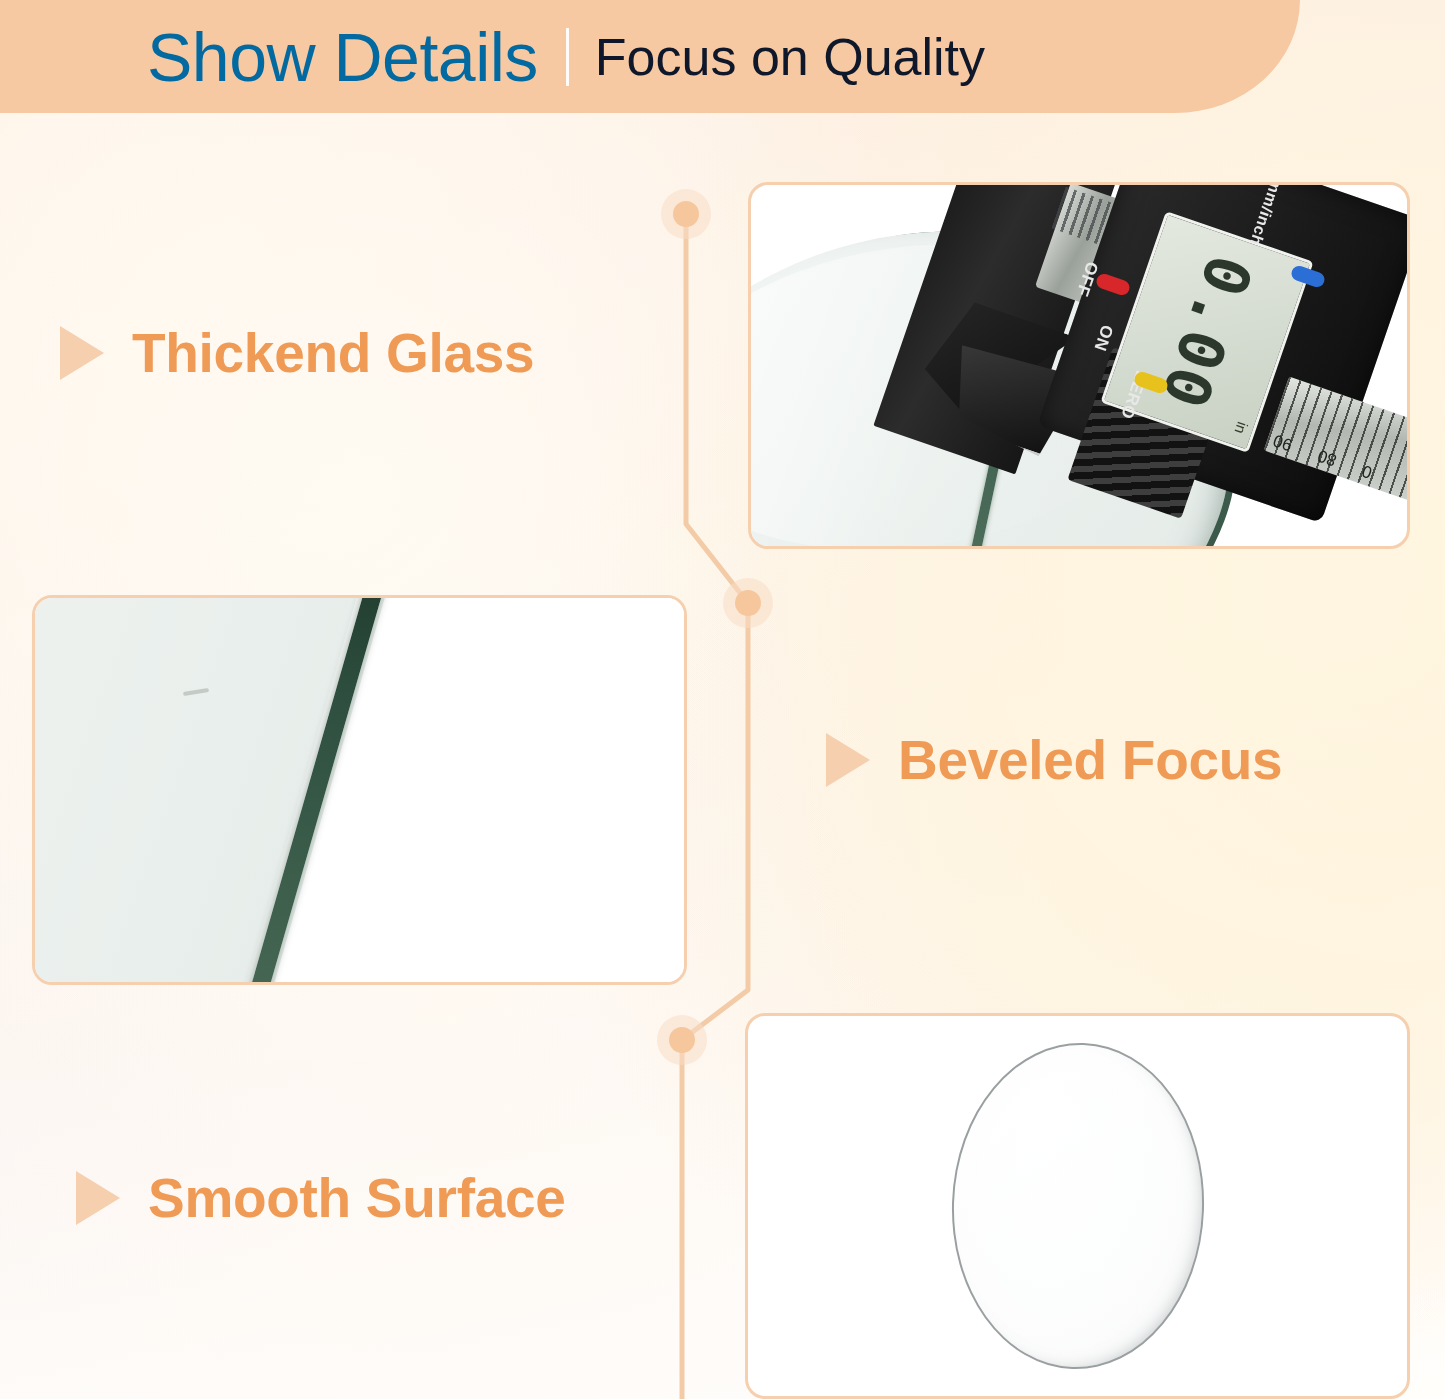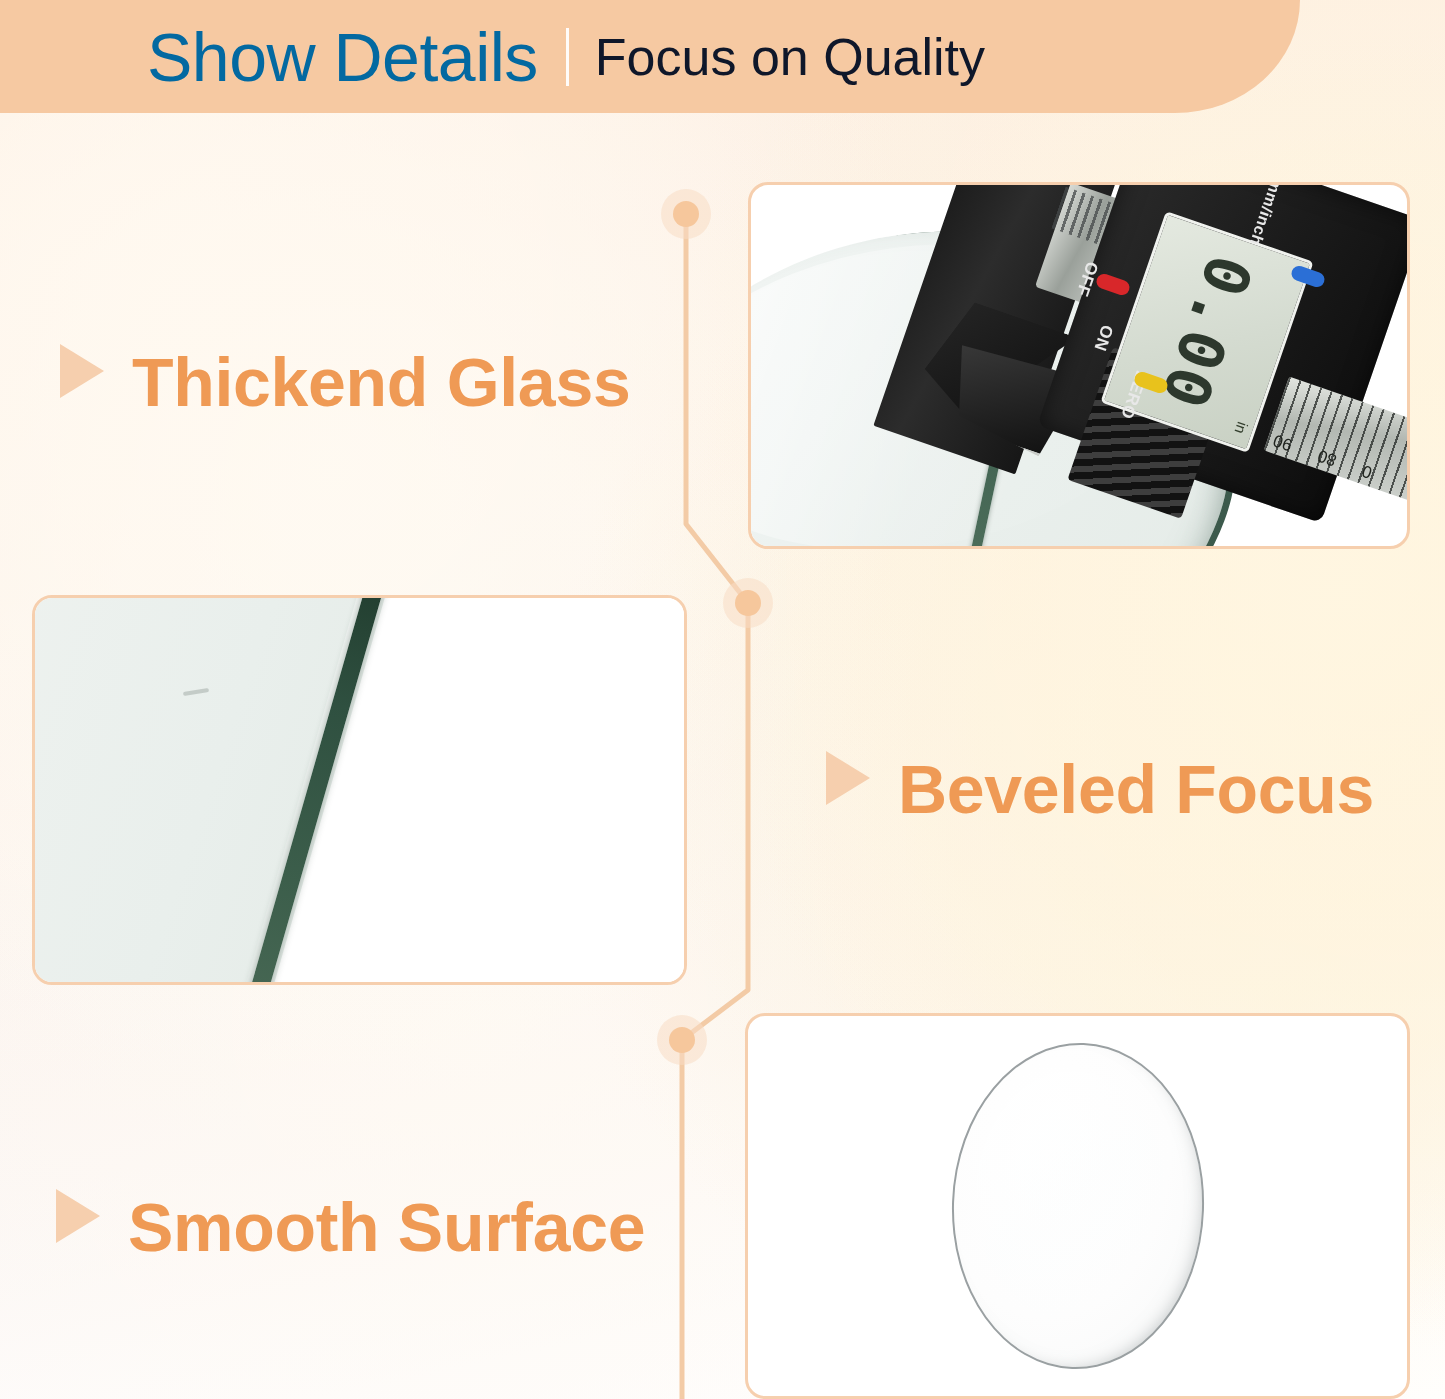--- a/index.html
+++ b/index.html
@@ -79,28 +79,27 @@
     width: 0;
     height: 0;
     border-top: 27px solid transparent;
     border-bottom: 27px solid transparent;
     border-left: 44px solid #f6cfae;
     margin-right: 28px;
     flex: none;
   }
   .feature-text {
     color: #ef9a55;
-    font-size: 68px;
+    font-size: 55px;
     font-weight: bold;
     letter-spacing: -0.3px;
-    margin-top: 22px;
   }
   #label-thickend { left: 60px; top: 321px; }
   #label-beveled  { left: 826px; top: 728px; }
-  #label-smooth   { left: 56px; top: 1166px; text-align: center; }
+  #label-smooth   { left: 76px; top: 1166px; text-align: center; }
 
   
   .connector-svg {
     position: absolute;
     left: 0;
     top: 0;
     width: 1445px;
     height: 1399px;
     pointer-events: none;
   }

